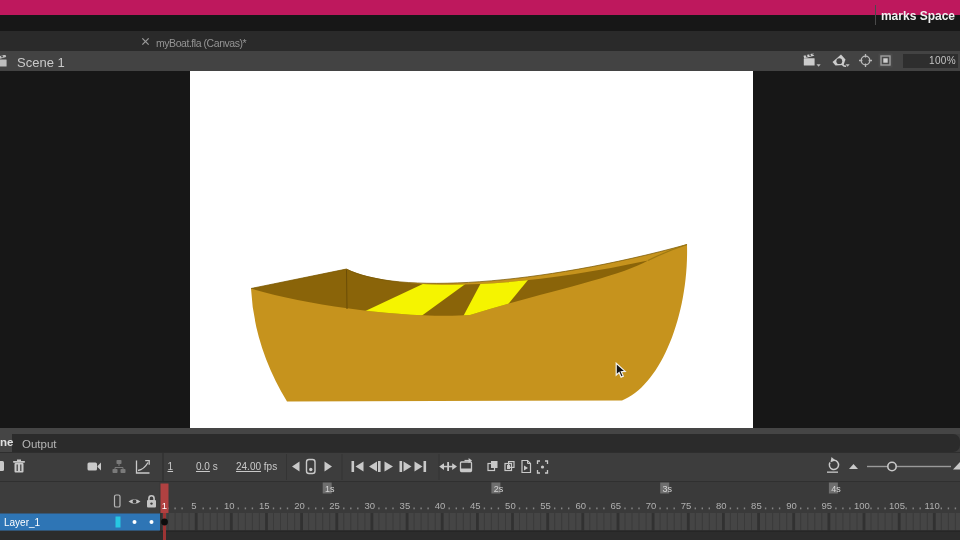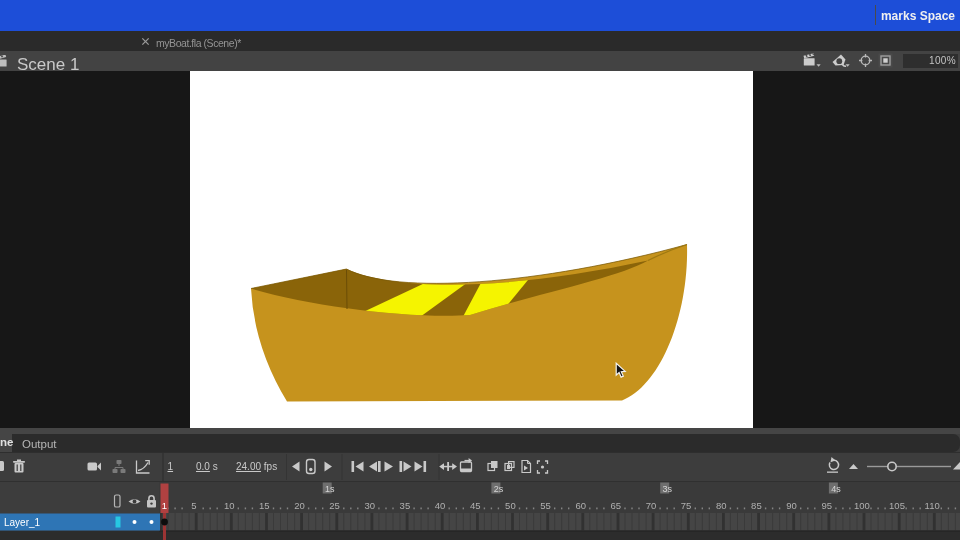--- a/index.html
+++ b/index.html
@@ -1,48 +1,48 @@
 <!DOCTYPE html>
 <html><head><meta charset="utf-8"><title>a</title><style>
 * { margin:0; padding:0; box-sizing:border-box; }
 html,body { width:960px; height:540px; overflow:hidden; background:#171717;
   font-family:"Liberation Sans", sans-serif; position:relative; transform:translateZ(0); }
 .abs { position:absolute; }
-#top { left:0; top:0; width:960px; height:31px; background:#1d4ed8; }
+#top { left:0; top:0; width:960px; height:15px; background:#be185d; }
 #top .ws { position:absolute; right:5px; top:8.5px; color:#f0f0f0; font-size:12px; font-weight:bold; }
 #top .div { position:absolute; right:84px; top:5px; width:1px; height:20px; background:#4a4a4a; }
 #tabs { left:0; top:31px; width:960px; height:20px; background:#2a2a2a; }
 #tab1 { position:absolute; left:0; top:0; width:136px; height:20px; background:#404040; }
 #tab1 span { position:absolute; left:0.5px; top:5px; color:#d8d8d8; font-size:10.5px; font-weight:bold;
   white-space:nowrap; letter-spacing:-0.35px; }
 #tabx { position:absolute; left:141px; top:6px; width:9px; height:9px; }
 #tab2 { position:absolute; left:156px; top:5.5px; color:#949494; font-size:10.5px; white-space:nowrap; letter-spacing:-0.45px; }
 #scene { left:0; top:51px; width:960px; height:19.5px; background:#434343; }
-#scene .lbl { position:absolute; left:17px; top:4px; color:#c9c9c9; font-size:17px; }
+#scene .lbl { position:absolute; left:17px; top:4px; color:#c9c9c9; font-size:13px; }
 #zoom { position:absolute; left:903px; top:2.5px; width:55px; height:14.5px; background:#2e2e2e;
   color:#c4c4c4; font-size:10px; text-align:center; line-height:14.5px; letter-spacing:0.3px;padding-left:24px; }
 #canvas { left:0; top:70.5px; width:960px; height:357px; background:#171717; }
 #stage { position:absolute; left:190px; top:0; width:562.5px; height:357px; background:#ffffff; }
 #tl { left:0; top:427.5px; width:960px; height:112.5px; background:#3d3d3d; }
 #tlstrip { position:absolute; left:0; top:0; width:960px; height:6px; background:#454545; }
 #tlrow { position:absolute; left:0; top:6px; width:960px; height:18px; background:#2b2b2b;border-radius:7px; }
 #tlne { position:absolute; left:0; top:0; width:12px; height:18px; background:#454545; color:#e0e0e0;
   font-size:11.5px; font-weight:bold; padding-top:2.5px; }
 #tlout { position:absolute; left:22px; top:4px; color:#b5b5b5; font-size:11.5px; }
 </style></head>
 <body>
 <div class="abs" id="top">
     <span class="ws">marks Space</span>
     <span class="div"></span>
   </div>
 <div class="abs" id="tabs">
   <svg id="tabx" width="10" height="10" viewBox="0 0 10 10">
       <path d="M1.5,1.5 L8.5,8.5 M8.5,1.5 L1.5,8.5" stroke="#9a9a9a" stroke-width="1.4"></path>
     </svg>
-  <span id="tab2">myBoat.fla (Scene)*</span>
+  <span id="tab2">myBoat.fla (Canvas)*</span>
 </div>
 <div class="abs" id="scene">
   <svg width="16" height="16" viewBox="0 0 16 16" style="position:absolute;left:0;top:4px">
     <g transform="translate(-5,1)" fill="#bdbdbd">
       <path d="M0.5,1.2 L10.5,-1.4 l0.7,2.5 L1.2,3.7 Z"></path>
       <rect x="0.8" y="3.6" width="10.8" height="7" rx="0.5"></rect>
       <g fill="#434343">
           <path d="M2.4,0.7 l1.5,-0.4 l0.9,1.7 l-1.5,0.4 Z"></path>
           <path d="M5.8,-0.2 l1.5,-0.4 l0.9,1.7 l-1.5,0.4 Z"></path>
         </g>

